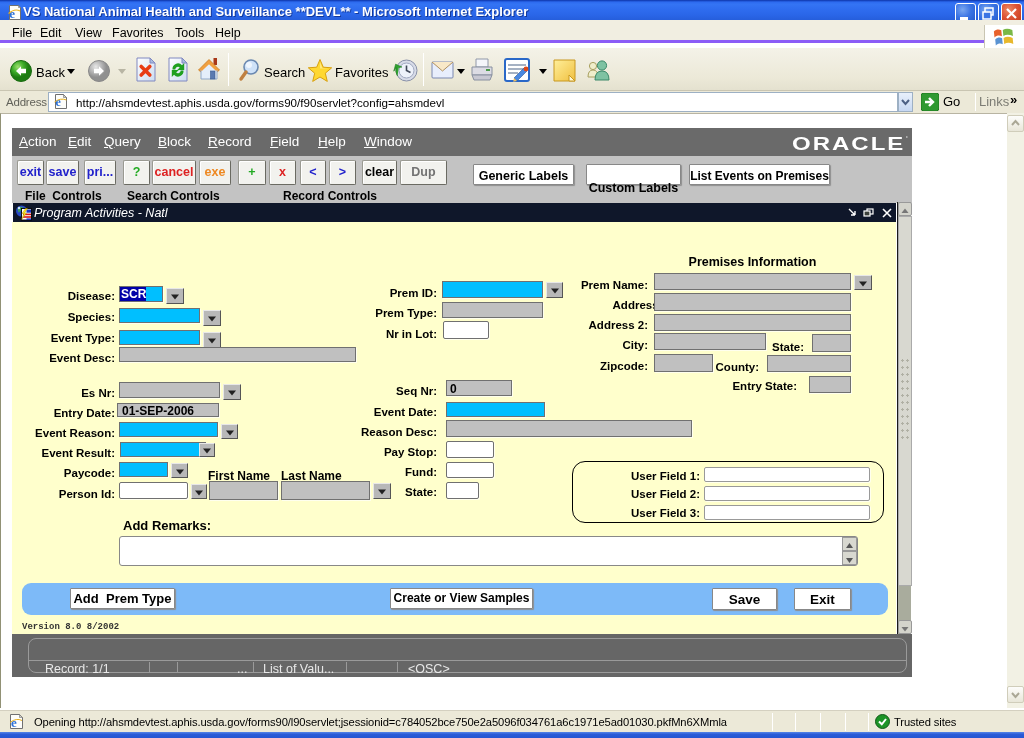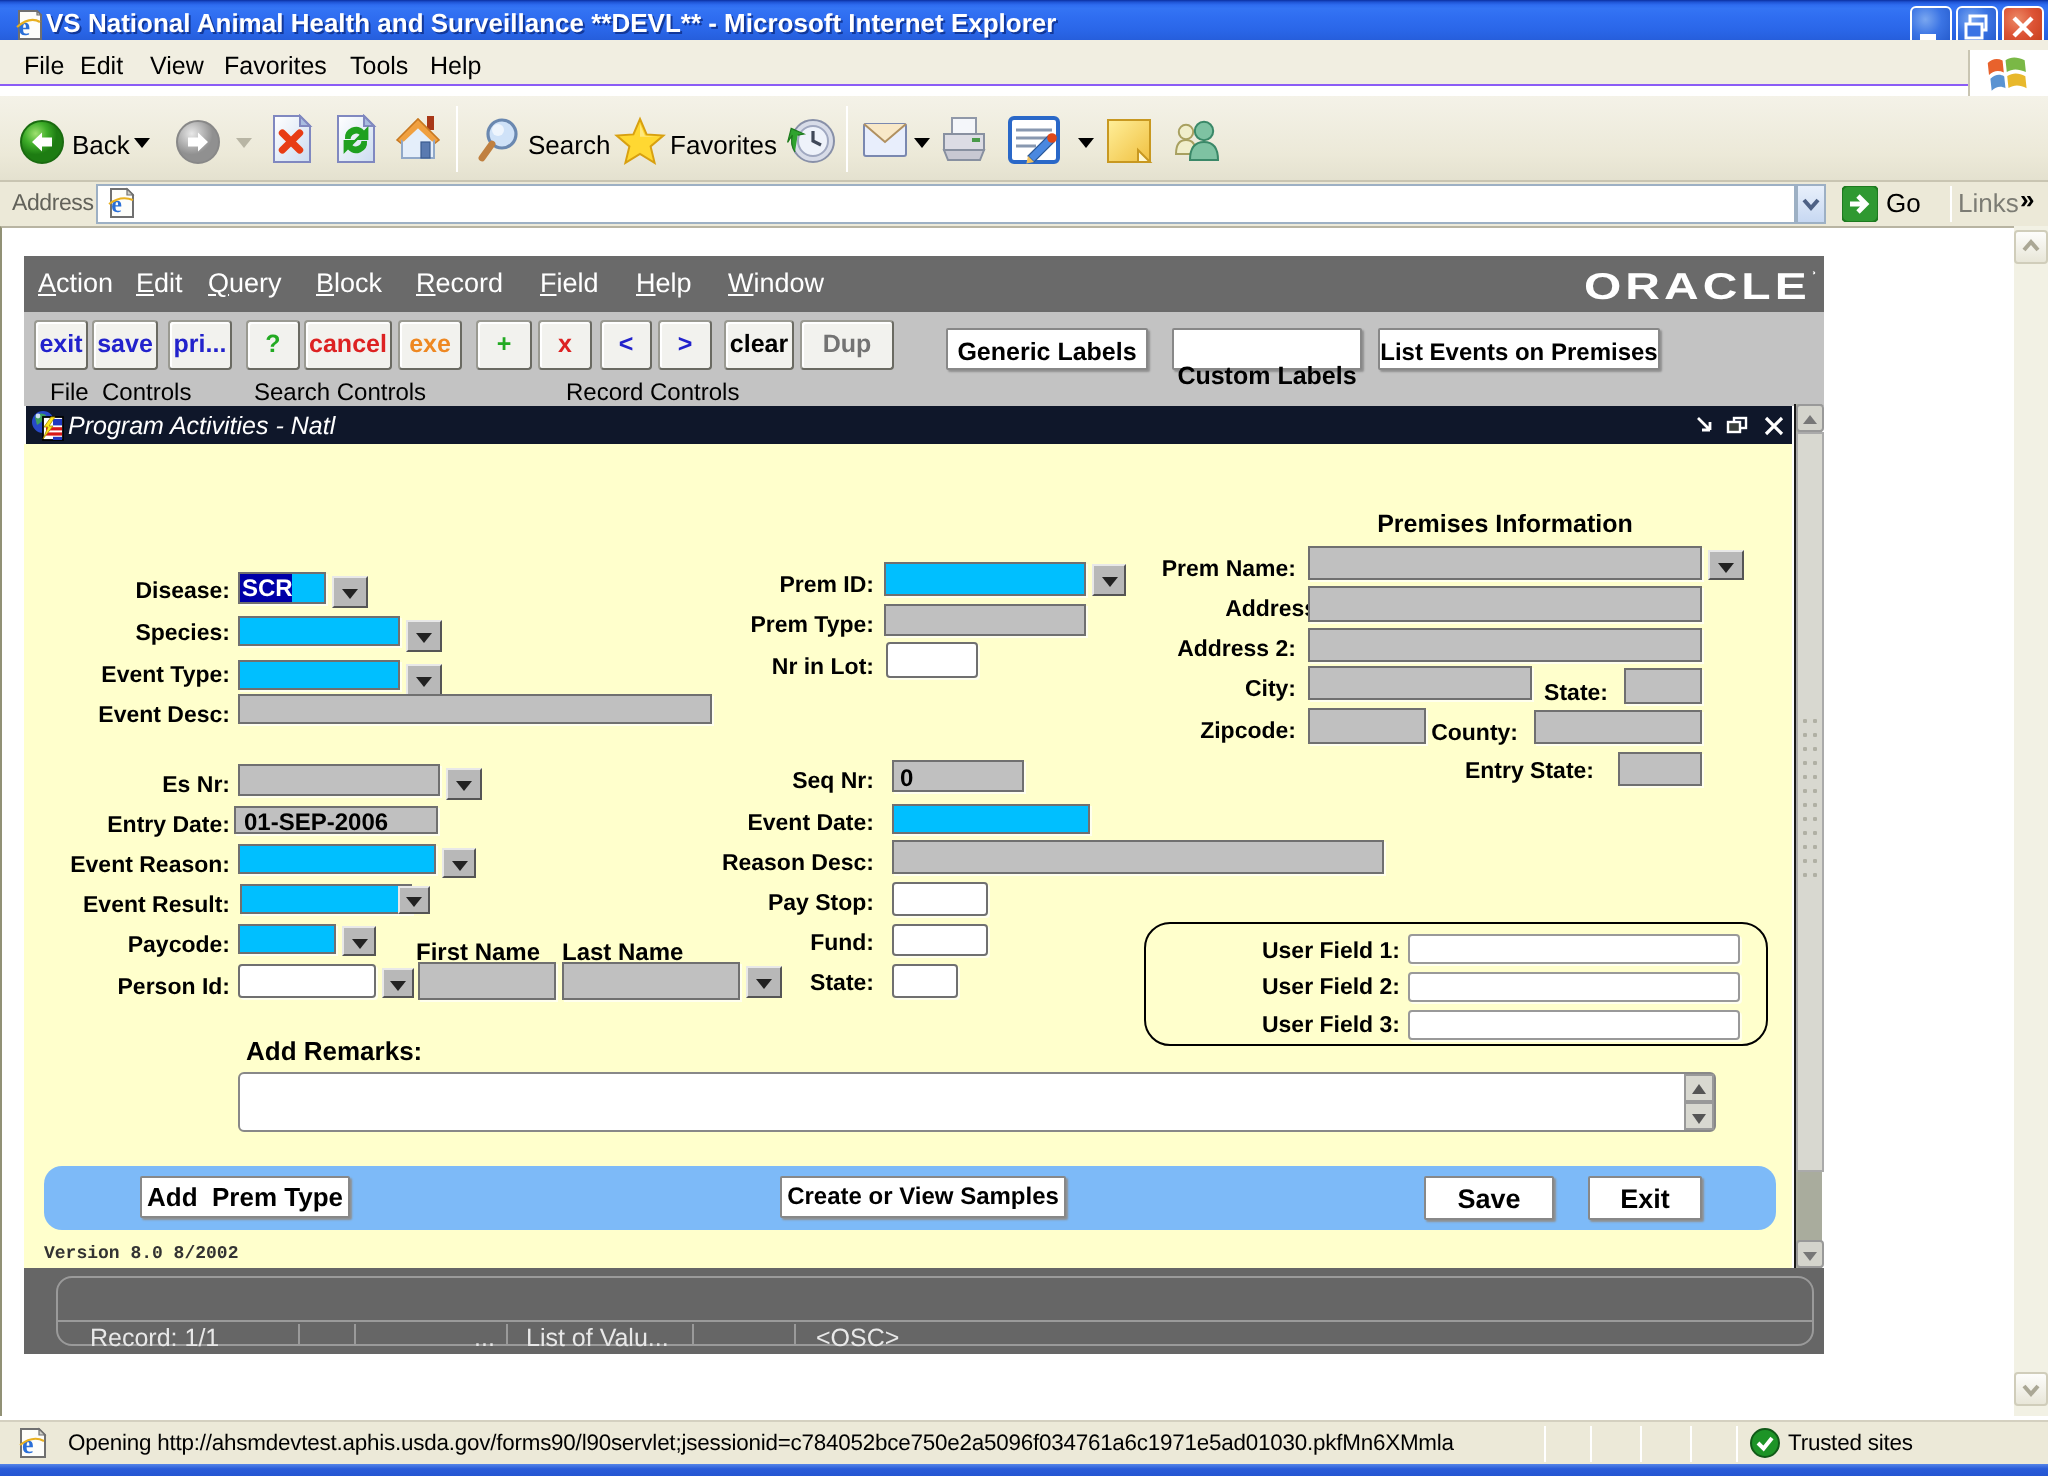--- a/index.html
+++ b/index.html
@@ -12,21 +12,21 @@
   background: linear-gradient(180deg,#0b2fa0 0%,#1e53d4 4%,#2e6cf0 10%,#3474f4 17%,#2f6df0 35%,#2a66e8 60%,#265fdd 78%,#2156cd 90%,#1b47ae 97%,#153c96 100%);
 }
 #titletext { left:23px; top:4px; color:#fff; font-weight:bold; font-size:13px; text-shadow:1px 1px 0 #12389a; white-space:nowrap; }
 .winbtn { top:3px; width:21px; height:21px; border-radius:3px; border:1px solid #fff; }
 #btnmin  { left:955px; background: radial-gradient(circle at 35% 30%, #7aa7f0 0%, #3b74e4 45%, #2257c8 100%); }
 #btnmax  { left:978px; background: radial-gradient(circle at 35% 30%, #7aa7f0 0%, #3b74e4 45%, #2257c8 100%); }
 #btncls  { left:1001px; background: radial-gradient(circle at 35% 30%, #ec8a66 0%, #dd5436 45%, #c23a18 100%); }
 .winbtn svg { display:block; }
 
 
-#menubar { left:0; top:20px; width:1024px; height:23px; background:#f1eee1; border-bottom:1px solid #8b5cf6; }
+#menubar { left:0; top:20px; width:1024px; height:23px; background:#f1eee1; border-bottom:3px solid #8b5cf6; }
 #menubar .mi { position:absolute; top:6px; font-size:12.5px; color:#000; }
 #winlogo { left:984px; top:25px; width:40px; height:23px; background:#fff; border-left:1px solid #c9c5b2; }
 
 
 #toolbar { left:0; top:48px; width:1024px; height:43px; background:linear-gradient(180deg,#f4f2e8 0%,#ece9d8 70%,#e4e1cf 100%); border-bottom:1px solid #c9c5b2; }
 .tsep { position:absolute; top:5px; width:1px; height:33px; background:#cdc9b8; border-right:1px solid #fff; }
 .tlabel { position:absolute; font-size:13px; color:#000; }
 
 
 #addrbar { left:0; top:91px; width:1024px; height:22px; background:#ece9d8; }
@@ -42,21 +42,21 @@
 #bscroll { left:1007px; top:113px; width:17px; height:595px; background:#f2f1e4; }
 .bsbtn { position:absolute; left:0; width:17px; height:17px; background:linear-gradient(180deg,#fdfdfb,#e8e6d8); border:1px solid #d0cdba; border-radius:2px; }
 
 
 #omenubar { left:12px; top:128px; width:900px; height:28px; background:#6a6a6a; }
 #omenubar .omi { position:absolute; top:6px; color:#fff; font-size:13.5px; }
 #omenubar .omi span { text-decoration:underline; }
 #oracle { left:780px; top:5px; color:#fff; }
 #otoolbar { left:12px; top:156px; width:900px; height:47px; background:#c3c3c3; }
 .obtn { position:absolute; top:4px; height:25px; background:#f2f2ee; border:1px solid #9a9a92; border-bottom-color:#6a6a62; border-right-color:#6a6a62; border-radius:2px; font-weight:bold; font-size:12.5px; line-height:23px; text-align:center; box-shadow: inset 1px 1px 0 #fff; }
-.ogroup { position:absolute; top:33px; font-weight:normal; font-size:12px; color:#000; }
+.ogroup { position:absolute; top:33px; font-weight:bold; font-size:12px; color:#000; }
 .bigbtn { position:absolute; top:8px; height:21px; background:#fff; border:1px solid #888; border-radius:1px; box-shadow:1px 1px 1px #909090; font-weight:bold; font-size:13px; color:#000; text-align:center; white-space:nowrap; }
 
 
 #iwin-title { left:13px; top:203px; width:883px; height:19px; background:#0f172a;font-style:italic; }
 #iwin-title .t { position:absolute; left:21px; top:3px; color:#fff; font-size:12.5px; }
 #canvas { left:12px; top:222px; width:884px; height:412px; background:#ffffcc; }
 #iscroll { left:897px; top:202px; width:14px; height:432px; background:#a9ac9d; border-left:1px solid #1a1a1a; }
 
 
 #ostatus { left:12px; top:634px; width:900px; height:43px; background:#666;text-align:center; }
@@ -258,20 +258,21 @@
 
 <div class="abs" id="addrbar">
   <span class="abs" id="addrlabel">Address</span>
   <div class="abs" id="addrinput"></div>
   <svg class="abs" style="left:53px;top:2px" width="16" height="17">
       <path d="M2.5 1.5 L10.5 1.5 L13.5 4.5 L13.5 15.5 L2.5 15.5 Z" fill="#fdfdfa" stroke="#707070"></path>
       <path d="M10.5 1.5 L10.5 4.5 L13.5 4.5 Z" fill="#d0d0c8" stroke="#707070" stroke-width="0.6"></path>
       <text x="2.6" y="13" font-size="12" font-weight="bold" fill="#2a6fd8" font-family="Liberation Serif">e</text>
       <path d="M1.5 9 Q7.5 4.5 13.5 7" fill="none" stroke="#e8b020" stroke-width="1"></path>
     </svg>
+  <span class="abs" id="addrtext">http://ahsmdevtest.aphis.usda.gov/forms90/f90servlet?config=ahsmdevl</span>
   <div class="abs" id="addrdrop"><svg width="13" height="18">
         <path d="M3 7 L6.5 11 L10 7" fill="none" stroke="#4d6185" stroke-width="2"></path>
       </svg></div>
   <svg class="abs" style="left:921px;top:2px" width="18" height="18">
       <rect x="0" y="0" width="18" height="18" rx="3" fill="#2f9931" stroke="#1d7a1f"></rect>
       <path d="M4 9 H11 M8 5 L12 9 L8 13" stroke="#fff" stroke-width="2.4" fill="none"></path>
     </svg>
   <span class="abs" style="left:943px;top:3px;font-size:13px">Go</span>
   <div class="abs" style="left:975px;top:2px;width:1px;height:18px;background:#c9c5b2;border-right:1px solid #fff"></div>
   <span class="abs" style="left:979px;top:3px;font-size:13px;color:#7c7c74">Links</span>

